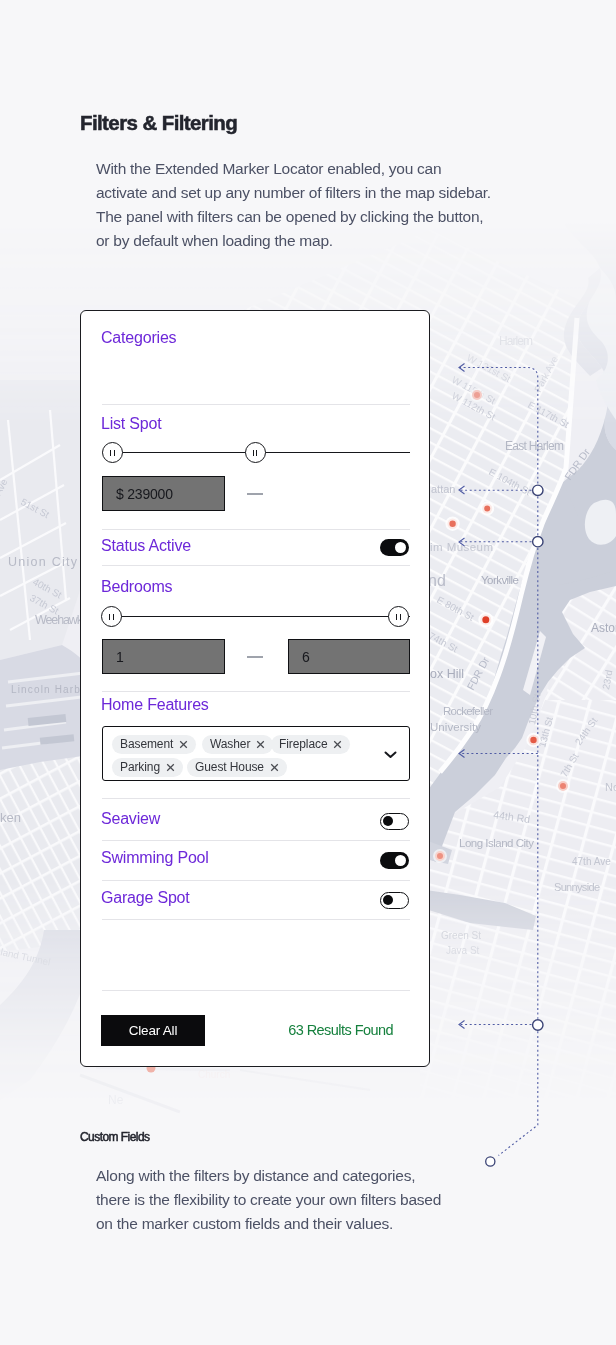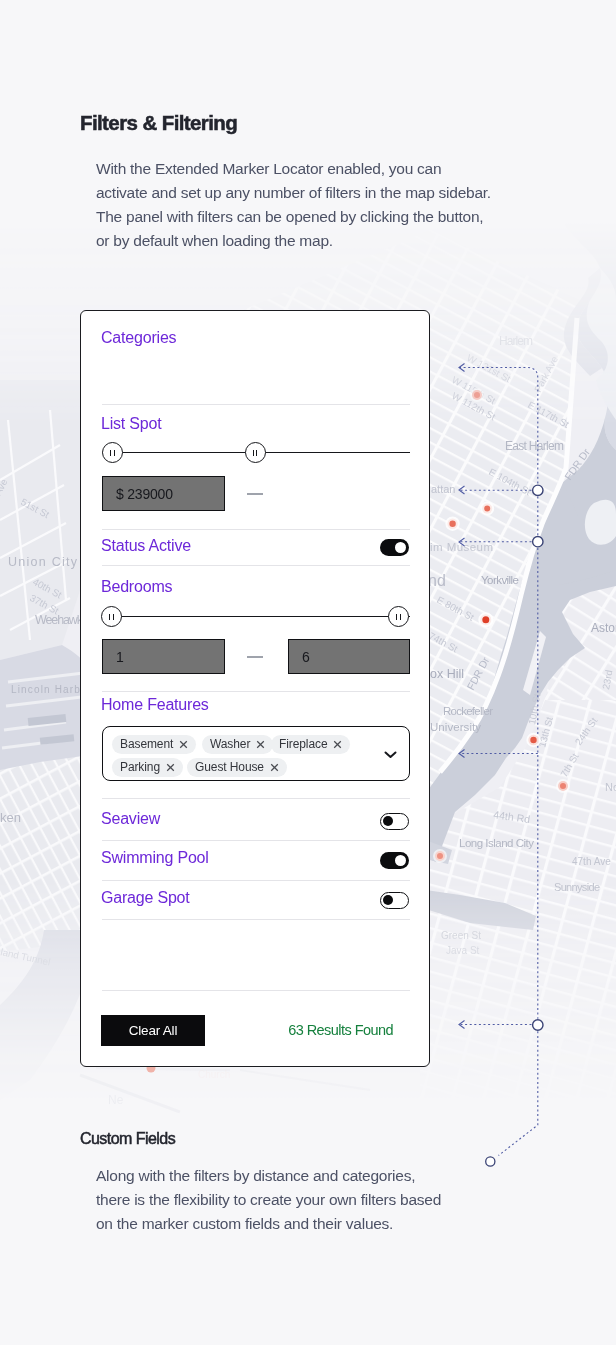--- a/index.html
+++ b/index.html
@@ -1,21 +1,21 @@
 <!DOCTYPE html>
 <html><head>
 <meta charset="utf-8">
 <style>
 html,body{margin:0;padding:0}
 body{width:616px;height:1345px;position:relative;background:#f7f7f9;font-family:"Liberation Sans",sans-serif;overflow:hidden}
 #map{position:absolute;left:0;top:0}
 .h1{position:absolute;left:80px;top:111px;font-size:20.5px;font-weight:700;-webkit-text-stroke:0.5px #23252e;color:#23252e;letter-spacing:-0.6px}
 .para{position:absolute;left:96px;font-size:15.5px;line-height:24px;color:#4c5165;letter-spacing:-0.25px}
 .p1{top:157px}
-.h2{position:absolute;left:80px;top:1130px;font-size:16px;font-weight:400;-webkit-text-stroke:0.5px #23252e;color:#23252e;letter-spacing:-0.55px}
+.h2{position:absolute;left:80px;top:1130px;font-size:12px;font-weight:400;-webkit-text-stroke:0.5px #23252e;color:#23252e;letter-spacing:-0.55px}
 .p2{top:1164px}
 
 .card{position:absolute;left:80px;top:310px;width:350px;height:757px;box-sizing:border-box;background:#fff;border:1.4px solid #1b1c20;border-radius:6px}
 .card *{box-sizing:border-box}
 .lbl{position:absolute;left:20px;font-size:16px;color:#6d28d9;letter-spacing:-0.2px}
 .divider{position:absolute;left:21px;width:308px;height:1px;background:#e4e4e8}
 .selbox{position:absolute;left:21px;top:43px;width:308px;height:35px;border:1.4px solid #101114;border-radius:2px;background:#fff}
 .selbox span{position:absolute;left:13px;top:9px;font-size:14px;color:#17181d;letter-spacing:-0.2px}
 .chev{position:absolute;width:13px;height:8px}
 .track{position:absolute;left:21px;width:308px;height:1.4px;background:#16171b}
@@ -23,21 +23,21 @@
 .handle i{position:absolute;top:6.5px;width:1.4px;height:6px;background:#16171b}
 .handle i.a{left:7px}.handle i.b{left:10.6px}
 .inp{position:absolute;height:35px;border:1.4px solid #101114;background:#737373}
 .inp span{position:absolute;left:13px;top:9px;font-size:14px;color:#17181d;letter-spacing:-0.2px}
 .dash{position:absolute;width:16px;height:1.5px;background:#9fa3ac}
 .tog{position:absolute;left:299px;width:29px;height:16.5px;border-radius:9px}
 .tog.on{background:#0b0c0e}
 .tog.on i{position:absolute;right:2.6px;top:2.6px;width:11.2px;height:11.2px;border-radius:50%;background:#fff}
 .tog.off{background:#fff;border:1.4px solid #101114}
 .tog.off i{position:absolute;left:1.8px;top:1.8px;width:10.2px;height:10.2px;border-radius:50%;background:#0b0c0e}
-.featbox{position:absolute;left:21px;top:415px;width:308px;height:55px;border:1.4px solid #101114;border-radius:8px;background:#fff}
+.featbox{position:absolute;left:21px;top:415px;width:308px;height:55px;border:1.4px solid #101114;border-radius:3px;background:#fff}
 .pill{position:absolute;height:19px;border-radius:10px;background:#eef0f2;font-size:12px;color:#34363c;line-height:19px;padding:0 8px;white-space:nowrap;letter-spacing:-0.1px}
 .pill svg{vertical-align:-1px;margin-left:6px}
 .btn{position:absolute;left:20px;top:704px;width:104px;height:31px;background:#0b0b0d;color:#fff;font-size:13.5px;text-align:center;line-height:31px;letter-spacing:-0.2px}
 .res{position:absolute;right:36px;top:711px;font-size:14.5px;color:#15803d;letter-spacing:-0.55px}
 </style>
 </head>
 <body>
 <svg id="map" width="616" height="1345" viewBox="0 0 616 1345">
 <defs>
 <pattern id="gm" width="33" height="12.5" patternUnits="userSpaceOnUse" patternTransform="rotate(28 0 0)">

